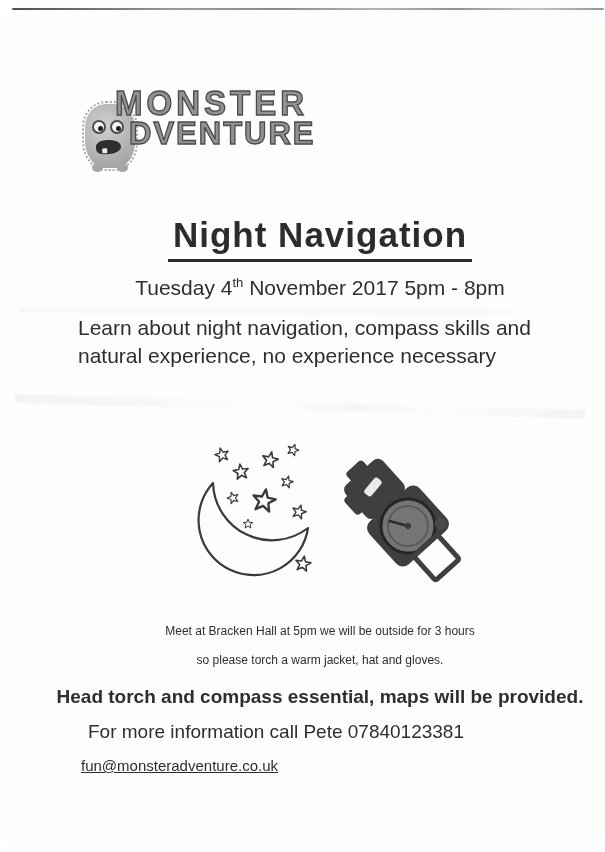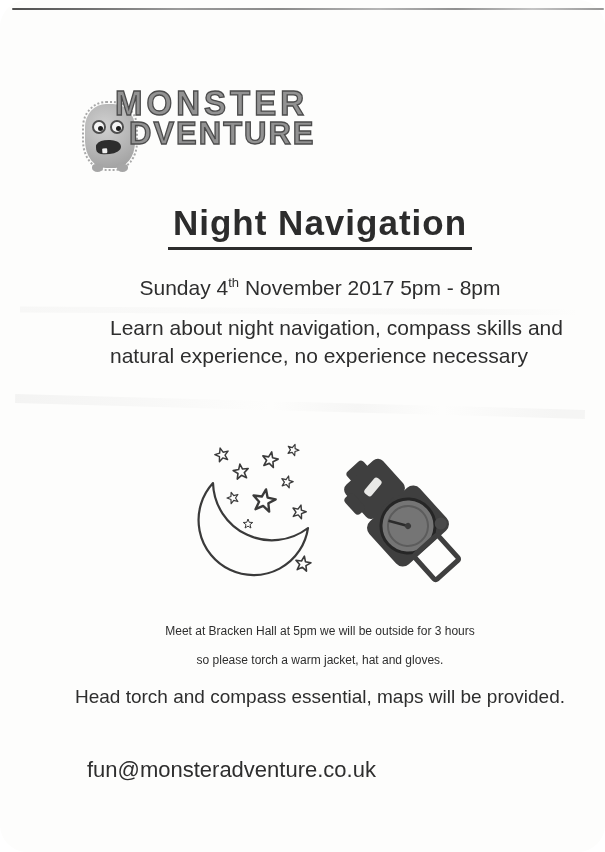--- a/index.html
+++ b/index.html
@@ -85,36 +85,37 @@
     background: #efefef; border-radius: 1px;
   }
 
   .title-wrap { left: 35px; top: 203px; width: 570px; text-align: center; }
   .title {
     display: inline-block;
     font-size: 35px; font-weight: 700; letter-spacing: 1px;
     color: #2c2c2c;
     border-bottom: 3px solid #2c2c2c;
     padding: 0 5px 4px 5px;
+    margin-top: 12px;
   }
 
   .date-line { left: 35px; top: 275px; width: 570px; text-align: center; font-size: 21px; font-weight: 500; }
   .date-line sup { font-size: 13px; margin-top: 16px; }
 
   .description {
     left: 78px; top: 314px; width: 475px;
-    font-size: 21px; line-height: 28px; font-weight: 500; text-align: left; margin-left: 32px;
+    font-size: 21px; line-height: 28px; font-weight: 500; text-align: left;
   }
 
   .art { left: 185px; top: 433px; }
 
   .meet-block { left: 35px; top: 617px; width: 570px; text-align: center; font-size: 12px; line-height: 29px; font-weight: 500; }
-  .equipment-line { left: 35px; top: 686px; width: 570px; text-align: center; font-size: 19px; font-weight: 400; }
+  .equipment-line { left: 35px; top: 686px; width: 570px; text-align: center; font-size: 19px; font-weight: 700; }
   .contact-line { left: 88px; top: 721px; font-size: 19px; font-weight: 500; }
-  .email-line { left: 87px; top: 757px; font-size: 22px; font-weight: 500; }
+  .email-line { left: 81px; top: 757px; font-size: 15px; font-weight: 500; text-decoration: underline; }
 </style>
 </head>
 <body>
 
 <div class="page">
 
   <div class="abs scan-line-top"></div>
   <div class="abs scan-smudge-1"></div>
   <div class="abs scan-smudge-2"></div>
 
@@ -132,21 +133,21 @@
     </div>
     <div class="logo-word word1">MONSTER</div>
     <div class="logo-word word2">DVENTURE</div>
   </div>
 
   <div class="abs title-wrap">
     <h1 class="title">Night Navigation</h1>
   </div>
 
   <div class="abs date-line">
-    <span>Sunday 4</span><sup>th</sup><span> November 2017 5pm - 8pm</span>
+    <span>Tuesday 4</span><sup>th</sup><span> November 2017 5pm - 8pm</span>
   </div>
 
   <p class="abs description">
     <span>Learn about night navigation, compass skills and</span><br>
     <span>natural experience, no experience necessary</span>
   </p>
 
   <svg class="abs art" width="285" height="160" viewBox="0 0 285 160">
     <defs>
       <path id="star" d="M0,-10 L2.47,-3.4 L9.51,-3.09 L3.99,1.3 L5.88,8.09 L0,4.2 L-5.88,8.09 L-3.99,1.3 L-9.51,-3.09 L-2.47,-3.4 Z"></path>
@@ -184,16 +185,17 @@
     </g>
   </svg>
 
   <p class="abs meet-block">
     <span>Meet at Bracken Hall at 5pm we will be outside for 3 hours</span><br>
     <span>so please torch a warm jacket, hat and gloves.</span>
   </p>
 
   <p class="abs equipment-line">Head torch and compass essential, maps will be provided.</p>
 
+  <p class="abs contact-line">For more information call Pete 07840123381</p>
 
   <p class="abs email-line">fun@monsteradventure.co.uk</p>
 
 </div>
 
 </body></html>

